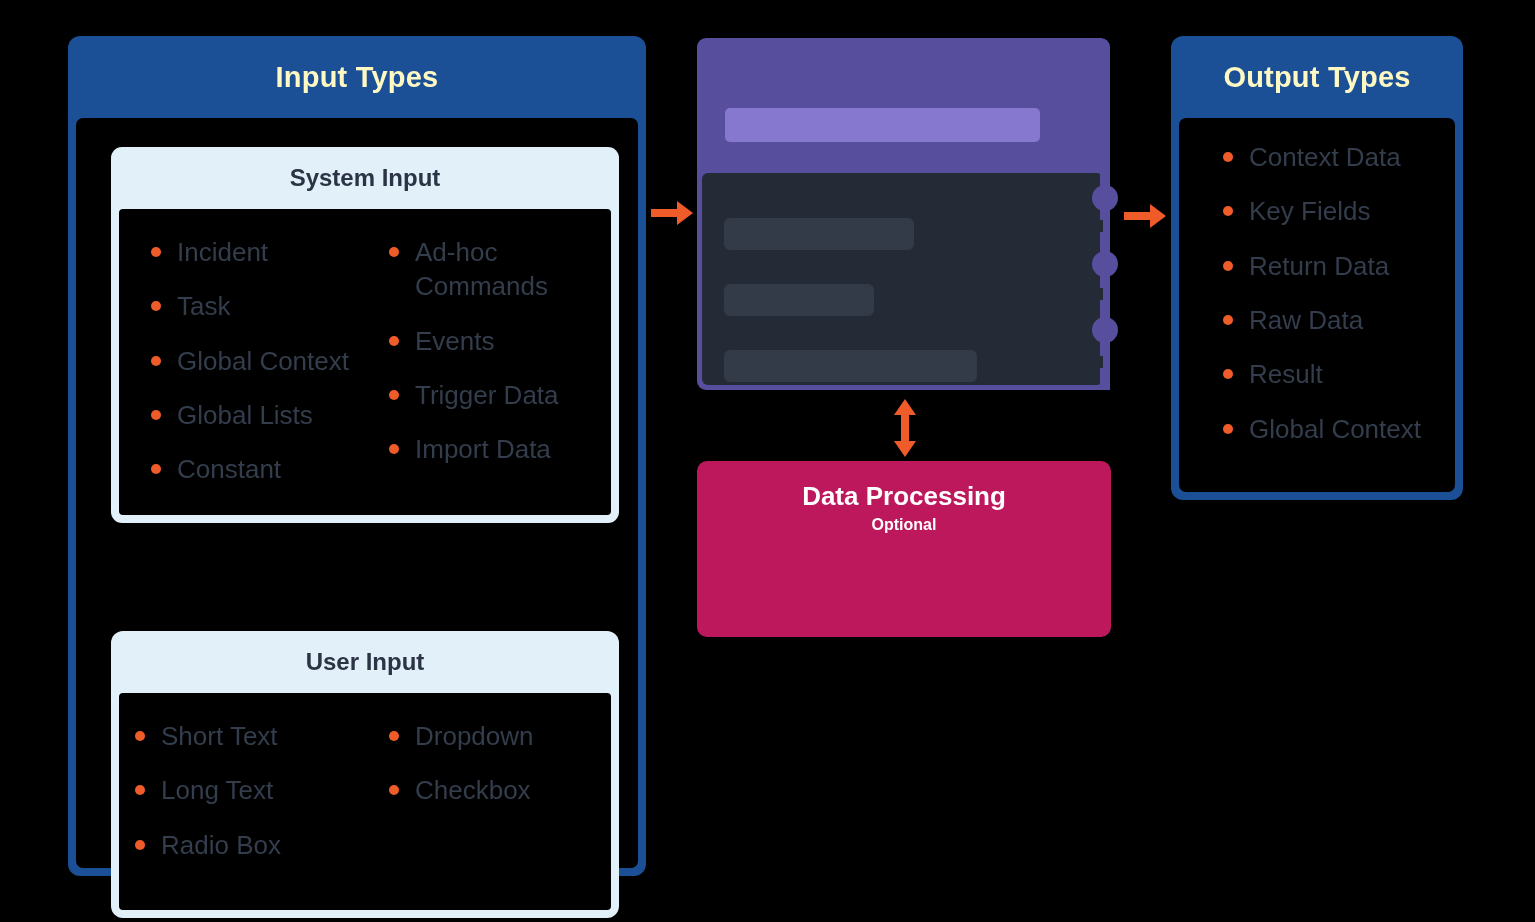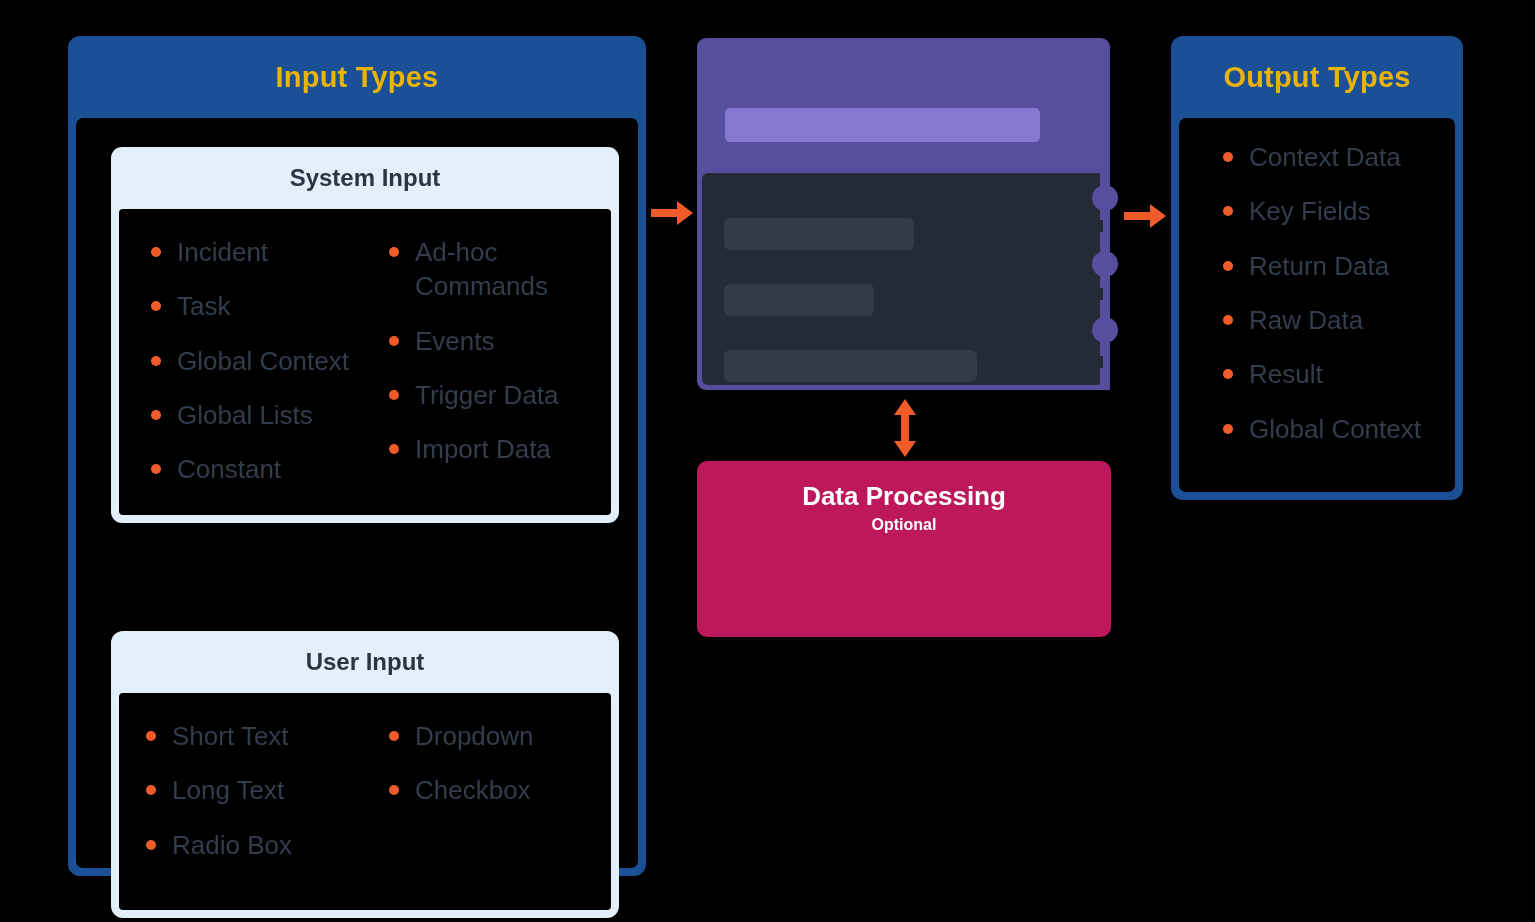--- a/index.html
+++ b/index.html
@@ -14,21 +14,21 @@
     position: relative;
     overflow: hidden;
     font-family: "Liberation Sans", sans-serif;
     -webkit-font-smoothing: antialiased;
   }
 
   
 
   .panel-title {
     text-align: center;
-    color: #eab308;
+    color: #fef9c3;
     font-weight: bold;
     letter-spacing: .2px;
   }
 
   
   .blue-panel {
     position: absolute;
     background: #1b4f96;
     border-radius: 12px;
     box-sizing: border-box;
@@ -106,21 +106,21 @@
   #system-input-card { left: 35px; top: 29px; width: 508px; height: 376px; }
   #system-input-card .card-body { padding: 26px 0 0 0; }
   #user-input-card { left: 35px; top: 513px; width: 508px; height: 287px; border-radius: 12px; }
   #user-input-card .card-body { padding: 26px 0 0 0; }
 
   #sys-col-a { width: 50%; padding-left: 32px; }
   #sys-col-b { width: 50%; padding-left: 24px; }
   #sys-col-a .bullet-item { margin-bottom: 20px; }
   #sys-col-b .bullet-item { margin-bottom: 20px; }
 
-  #usr-col-a { width: 50%; padding-left: 27px; }
+  #usr-col-a { width: 50%; padding-left: 16px; }
   #usr-col-b { width: 50%; padding-left: 24px; }
   #usr-col-a .bullet-item { margin-bottom: 20px; }
   #usr-col-b .bullet-item { margin-bottom: 20px; }
 
   
   #output-panel { left: 1171px; top: 36px; width: 292px; height: 464px; }
   #output-panel .panel-body { padding: 22px 0 0 0; }
   #output-list { padding-left: 44px; }
   #output-list .bullet-item { margin-bottom: 20px; }
 

